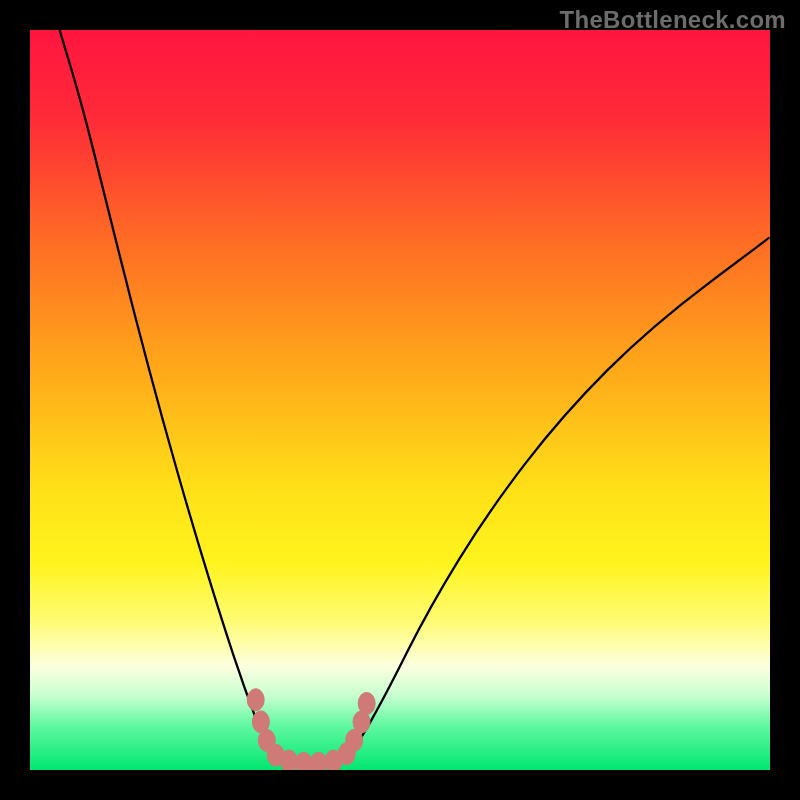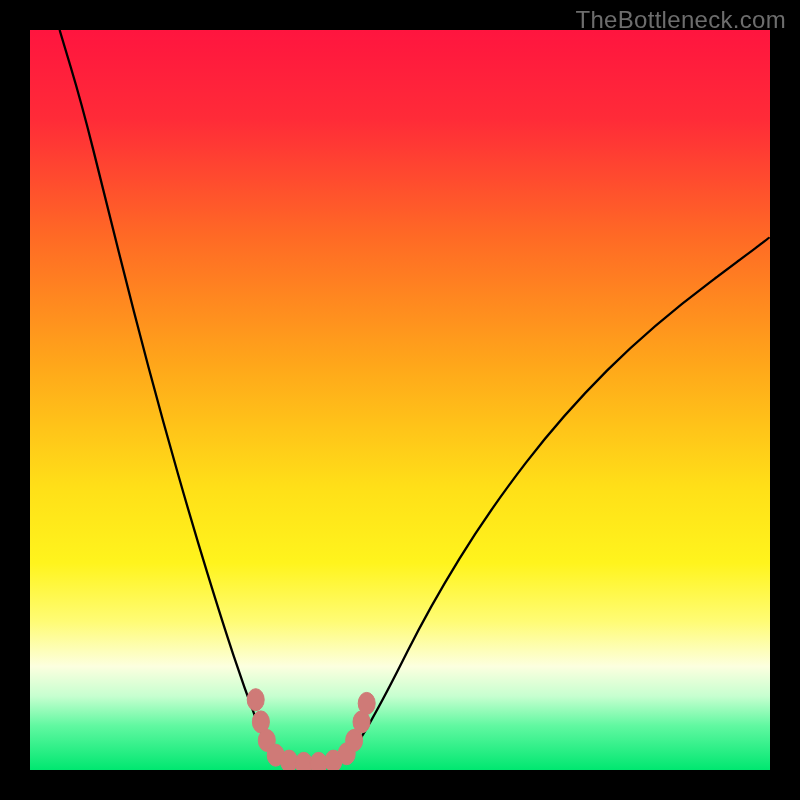--- a/index.html
+++ b/index.html
@@ -26,21 +26,21 @@
     width: 740px;
     height: 740px;
     overflow: hidden;
   }
   .watermark {
     position: absolute;
     top: 6px;
     right: 14px;
     color: #6d6d6d;
     font-size: 24px;
-    font-weight: 400;
+    font-weight: 700;
     letter-spacing: 0.3px;
     font-family: Arial, Helvetica, sans-serif;
   }
   svg.curves {
     position: absolute;
     top: 0;
     left: 0;
   }
   .marker {
     fill: #cf7a77;

